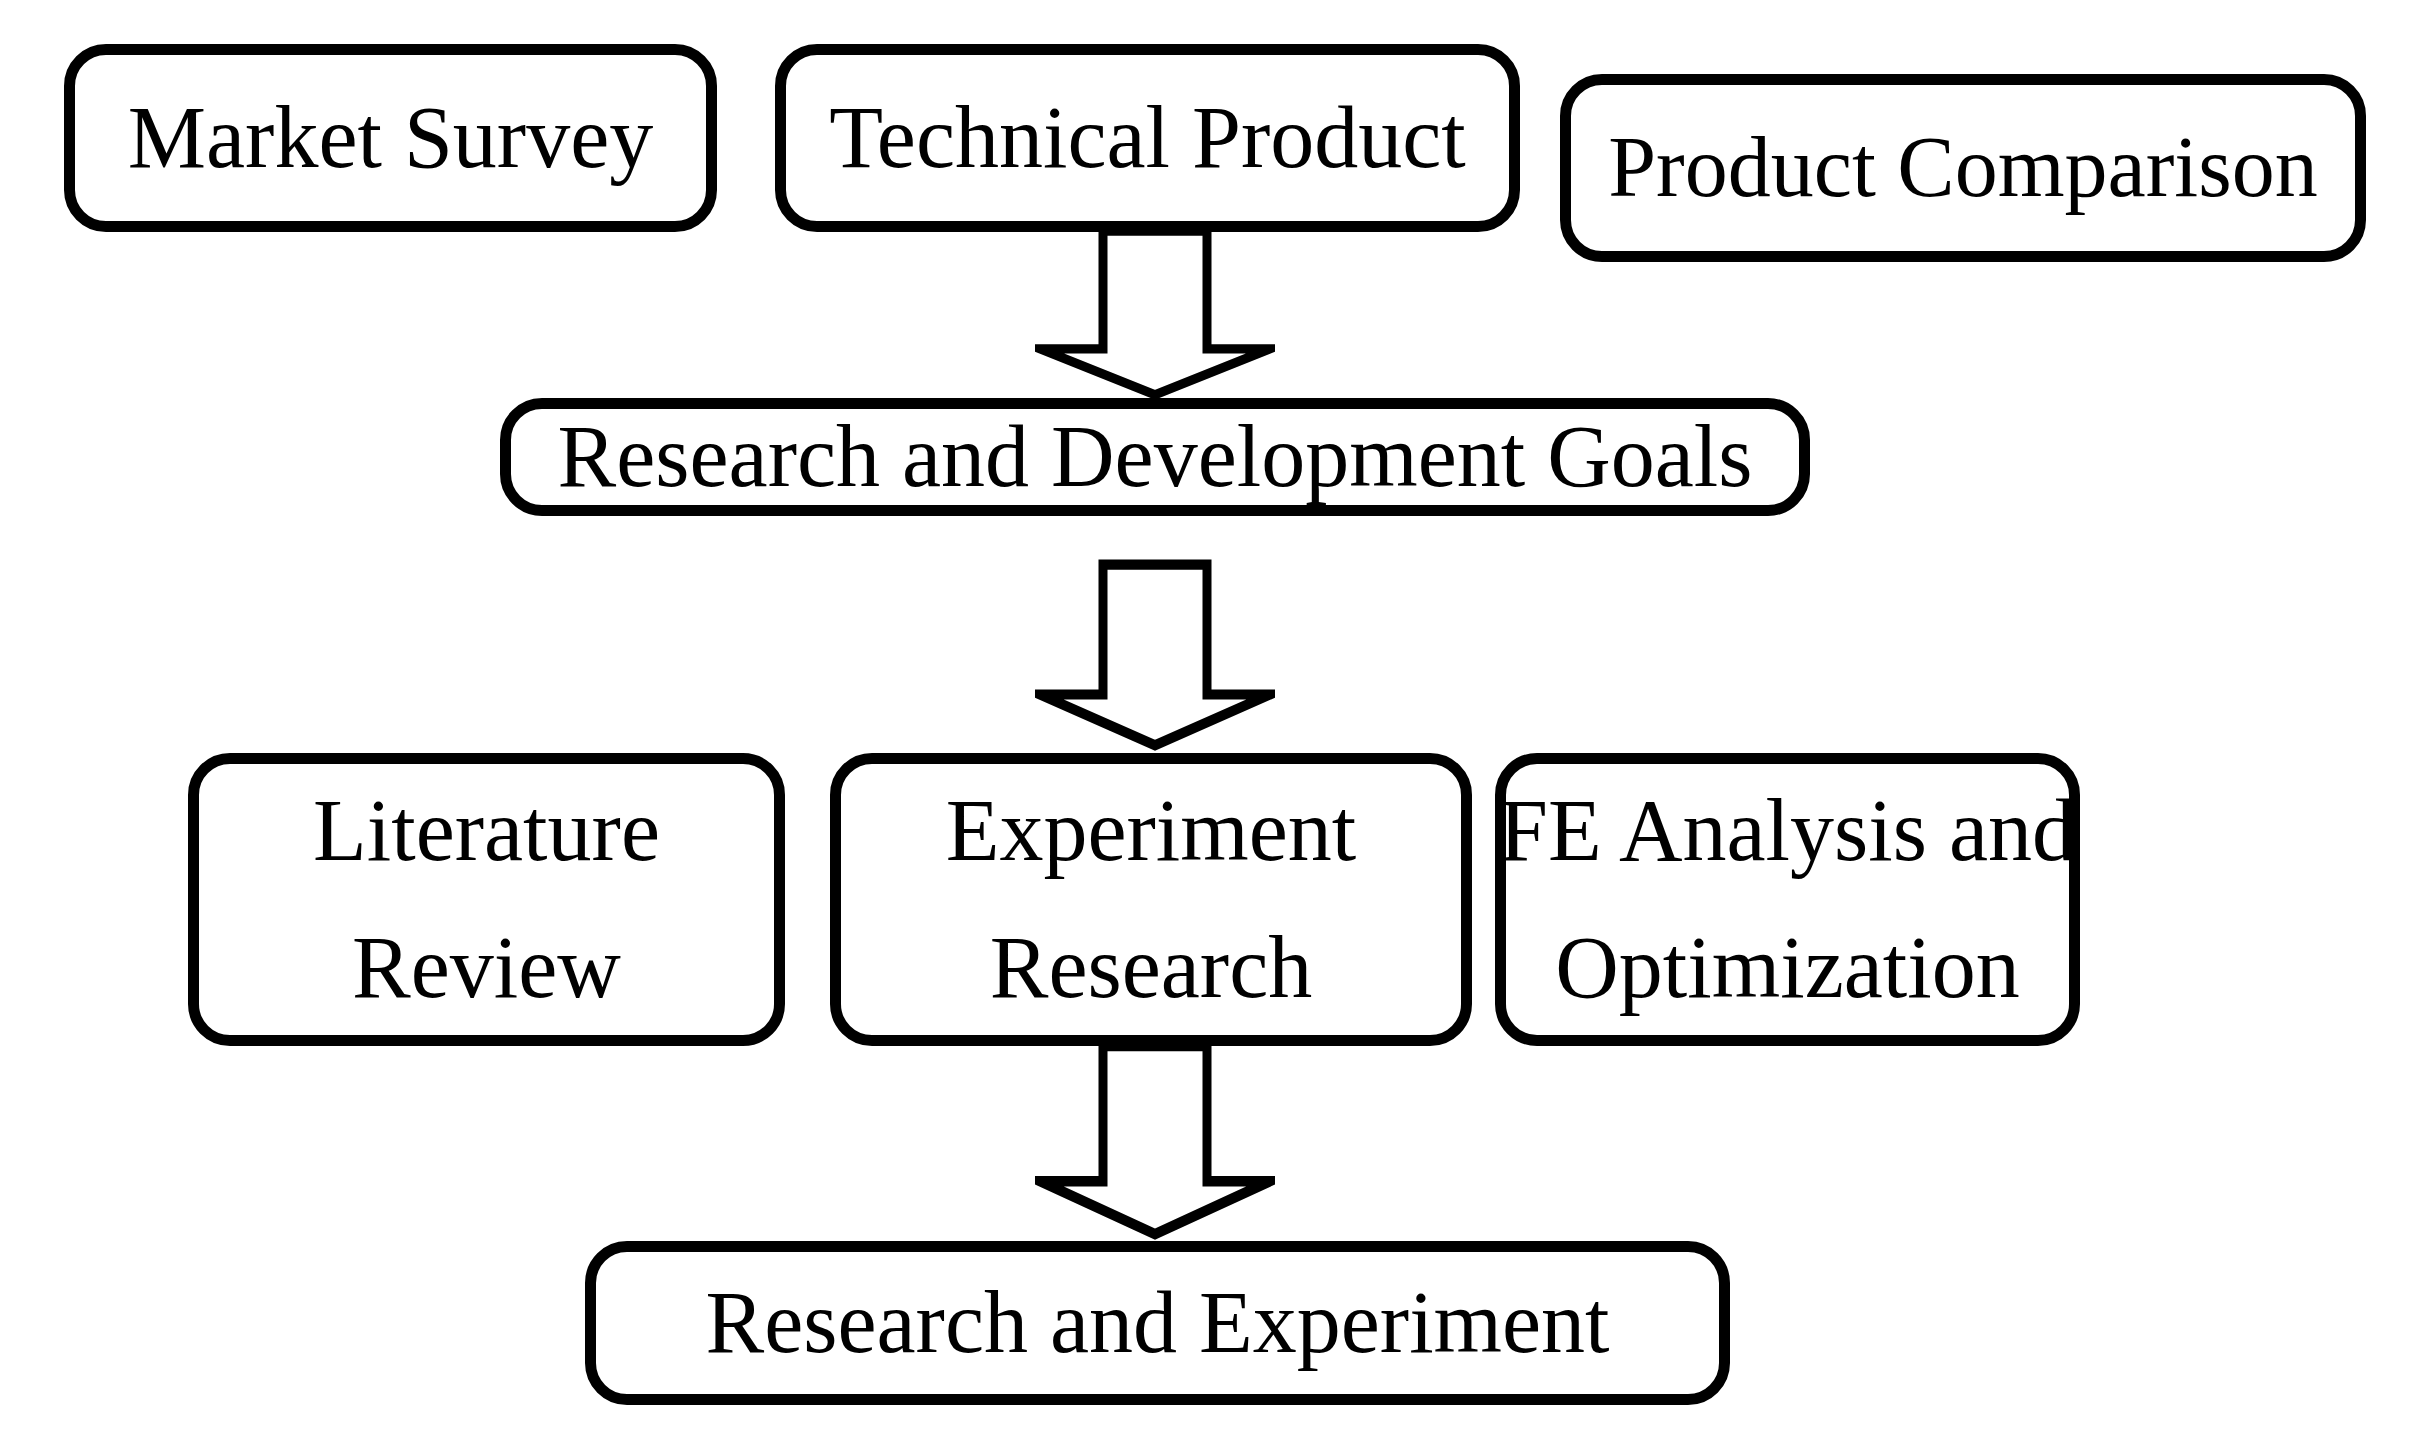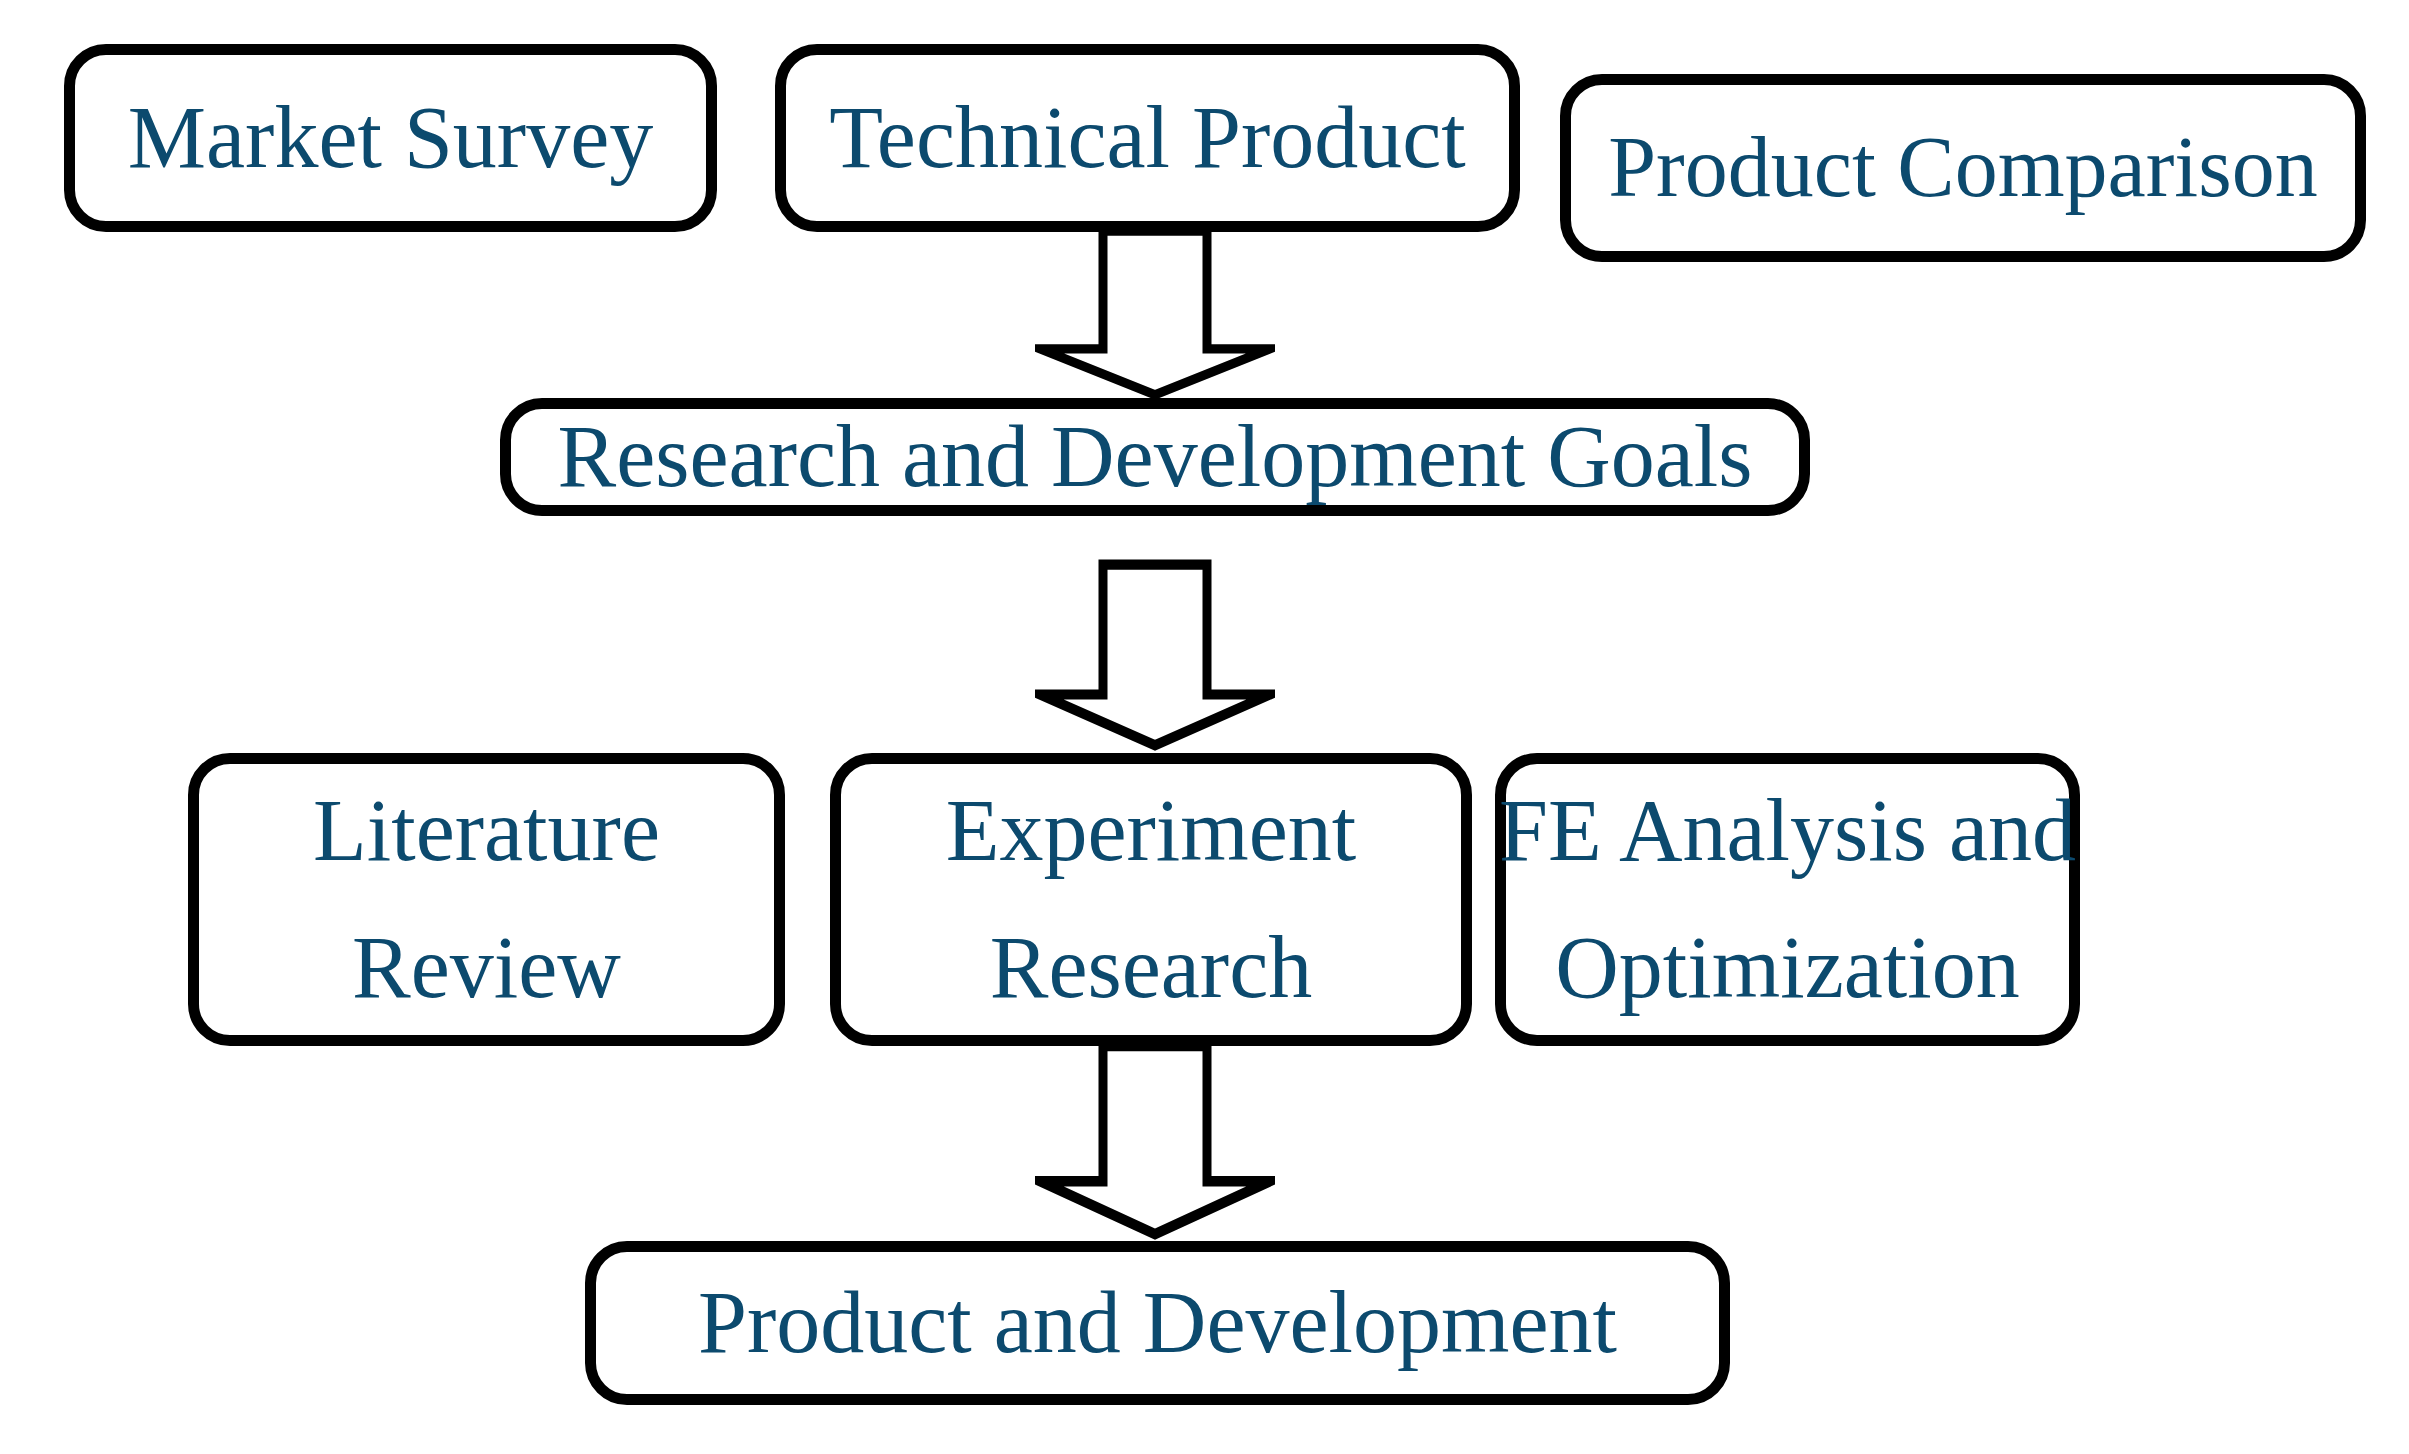--- a/index.html
+++ b/index.html
@@ -22,21 +22,21 @@
     border: 11px solid #000000;
     border-radius: 42px;
     background: #ffffff;
     display: flex;
     align-items: center;
     justify-content: center;
     text-align: center;
     white-space: pre;
     font-size: 88px;
     line-height: 1.55;
-    color: #0c4a6e;
+    color: #000000;
   }
   .arrow {
     position: absolute;
     display: block;
   }
   
   #n-market        { left: 64px;   top: 44px;   width: 653px;  height: 188px; }
   #n-technical     { left: 775px;  top: 44px;   width: 745px;  height: 188px; }
   #n-product       { left: 1560px; top: 44px;   width: 806px;  height: 188px; font-size: 86px; margin-top: 30px; }
   #n-goals         { left: 500px;  top: 398px;  width: 1310px; height: 118px; }
@@ -75,15 +75,15 @@
   <div class="node" id="n-literature">Literature
 Review</div>
 
   <div class="node" id="n-feanalysis">FE Analysis and
 Optimization</div>
 
   <svg class="arrow" id="arrow-3" viewBox="0 0 240 170" preserveAspectRatio="none">
     <polygon points="68,5 172,5 172,120 235,120 120,165 5,120 68,120" fill="#ffffff" stroke="#000000" stroke-width="9" stroke-linejoin="miter" stroke-miterlimit="14"></polygon>
   </svg>
 
-  <div class="node" id="n-rnd">Product and Development</div>
+  <div class="node" id="n-rnd">Research and Experiment</div>
 
 </div>
 
 </body></html>

